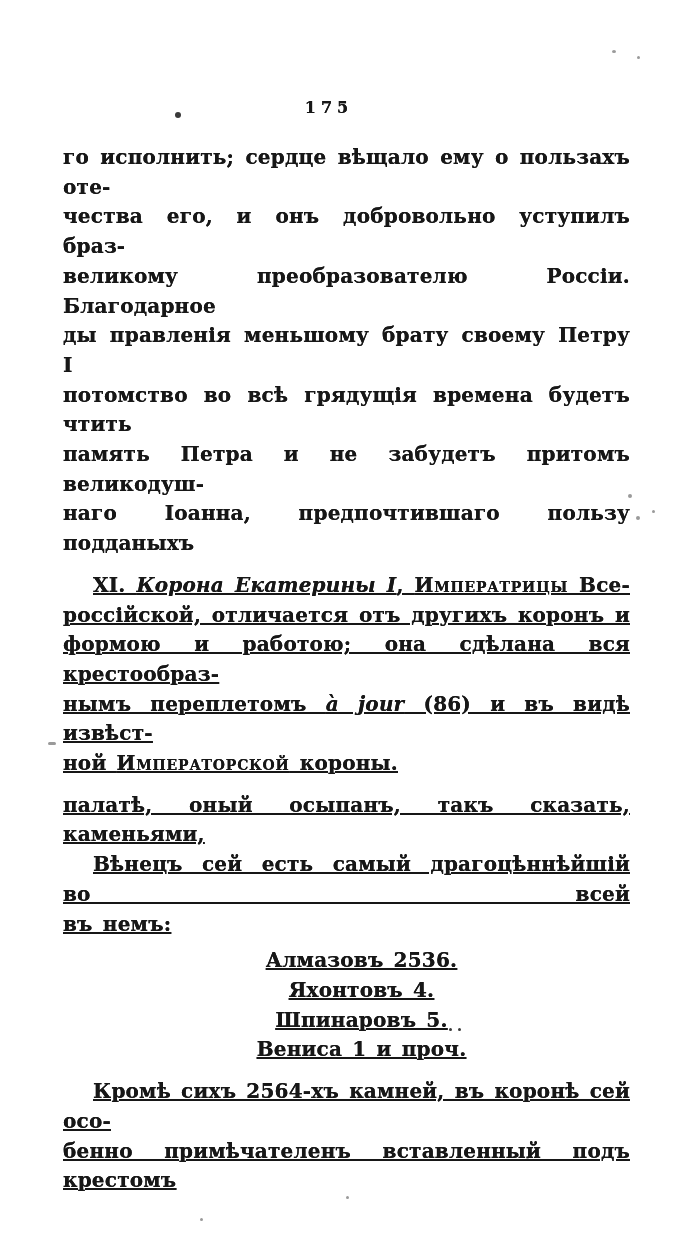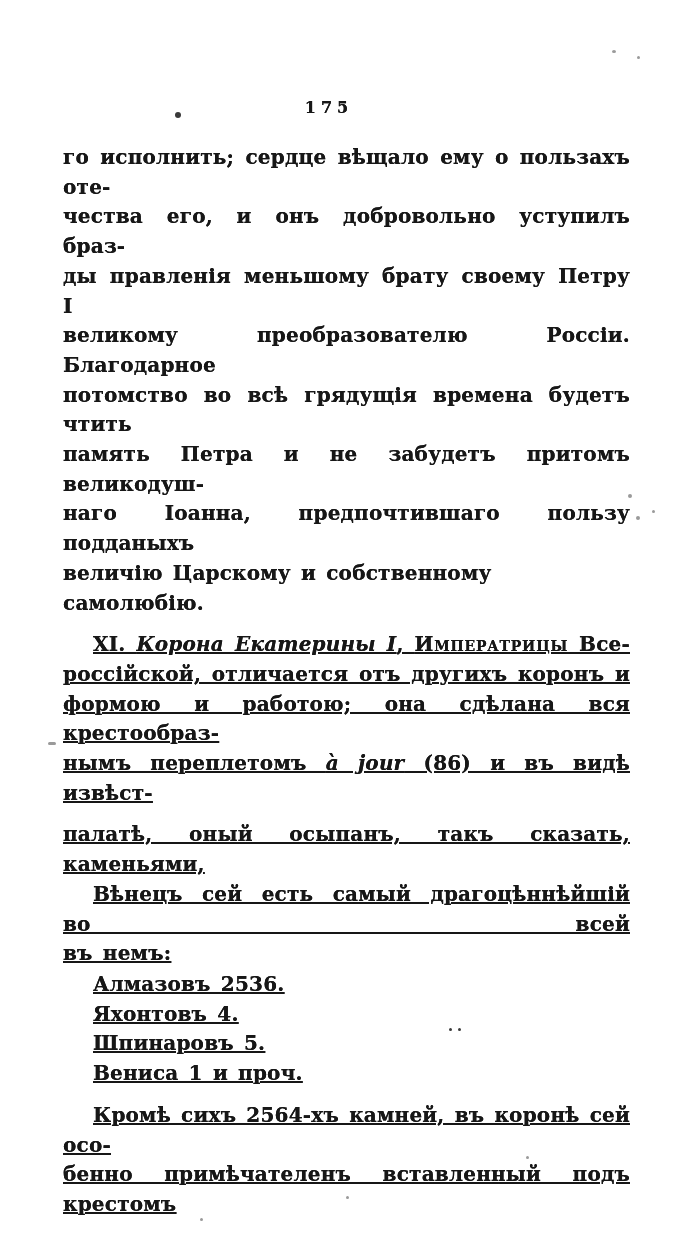--- a/index.html
+++ b/index.html
@@ -38,21 +38,21 @@
     width: 567px;
     font-size: 20px;
     font-weight: 700;
     line-height: 29.7px;
     letter-spacing: 0.2px;
     word-spacing: 3px;
     text-shadow: 0 0 0.6px currentColor;
   }
   .block { margin: 0; }
   .block + .block { margin-top: 12px; text-decoration: underline; }
-  .block.list { margin-top: 1px; }
+  .block.list { margin-top: 7px; text-align: center; }
   .line { min-height: 29.7px; }
   .line.j {
     text-align: justify;
     text-align-last: justify;
   }
   .line.ind { text-indent: 30px; }
   .i { font-style: italic; }
   .sc { font-variant-caps: small-caps; letter-spacing: 0.8px; }
   .speck {
     position: absolute;
@@ -79,32 +79,32 @@
   <div class="speck" style="left:449px; top:1028px; width:3px; height:3px;"></div>
   <div class="speck" style="left:458px; top:1028px; width:3px; height:3px;"></div>
   <div class="speck faint" style="left:526px; top:1156px; width:3px; height:3px;"></div>
   <div class="speck faint" style="left:346px; top:1196px; width:3px; height:3px;"></div>
   <div class="speck faint" style="left:200px; top:1218px; width:3px; height:3px;"></div>
 
   <div class="body-text">
       <div class="block para">
         <div class="line j"><span>го исполнить; сердце вѣщало ему о пользахъ оте-</span></div>
         <div class="line j"><span>чества его, и онъ добровольно уступилъ браз-</span></div>
+        <div class="line j"><span>великому преобразователю Россіи. Благодарное</span></div>
         <div class="line j"><span>ды правленія меньшому брату своему Петру I</span></div>
-        <div class="line j"><span>великому преобразователю Россіи. Благодарное</span></div>
         <div class="line j"><span>потомство во всѣ грядущія времена будетъ чтить</span></div>
         <div class="line j"><span>память Петра и не забудетъ притомъ великодуш-</span></div>
         <div class="line j"><span>наго Іоанна, предпочтившаго пользу подданыхъ</span></div>
-        <div class="line"><span>величію Царскому и собственному самолюбію.</span></div>
       </div>
       <div class="block para">
         <div class="line j ind"><span>XI. </span><span class="i">Корона Екатерины I</span><span>, </span><span class="sc">Императрицы</span><span> Все-</span></div>
         <div class="line j"><span>россійской, отличается отъ другихъ коронъ и</span></div>
         <div class="line j"><span>формою и работою; она сдѣлана вся крестообраз-</span></div>
         <div class="line j"><span>нымъ переплетомъ </span><span class="i">à jour</span><span> (86) и въ видѣ извѣст-</span></div>
+        <div class="line"><span>ной </span><span class="sc">Императорской</span><span> короны.</span></div>
       </div>
       <div class="block para">
         <div class="line j"><span>палатѣ, оный осыпанъ, такъ сказать, каменьями,</span></div>
         <div class="line j ind"><span>Вѣнецъ сей есть самый драгоцѣннѣйшій во всей</span></div>
         <div class="line"><span>въ немъ:</span></div>
       </div>
       <div class="block list">
         <div class="line ind"><span>Алмазовъ 2536.</span></div>
         <div class="line ind"><span>Яхонтовъ 4.</span></div>
         <div class="line ind"><span>Шпинаровъ 5.</span></div>

